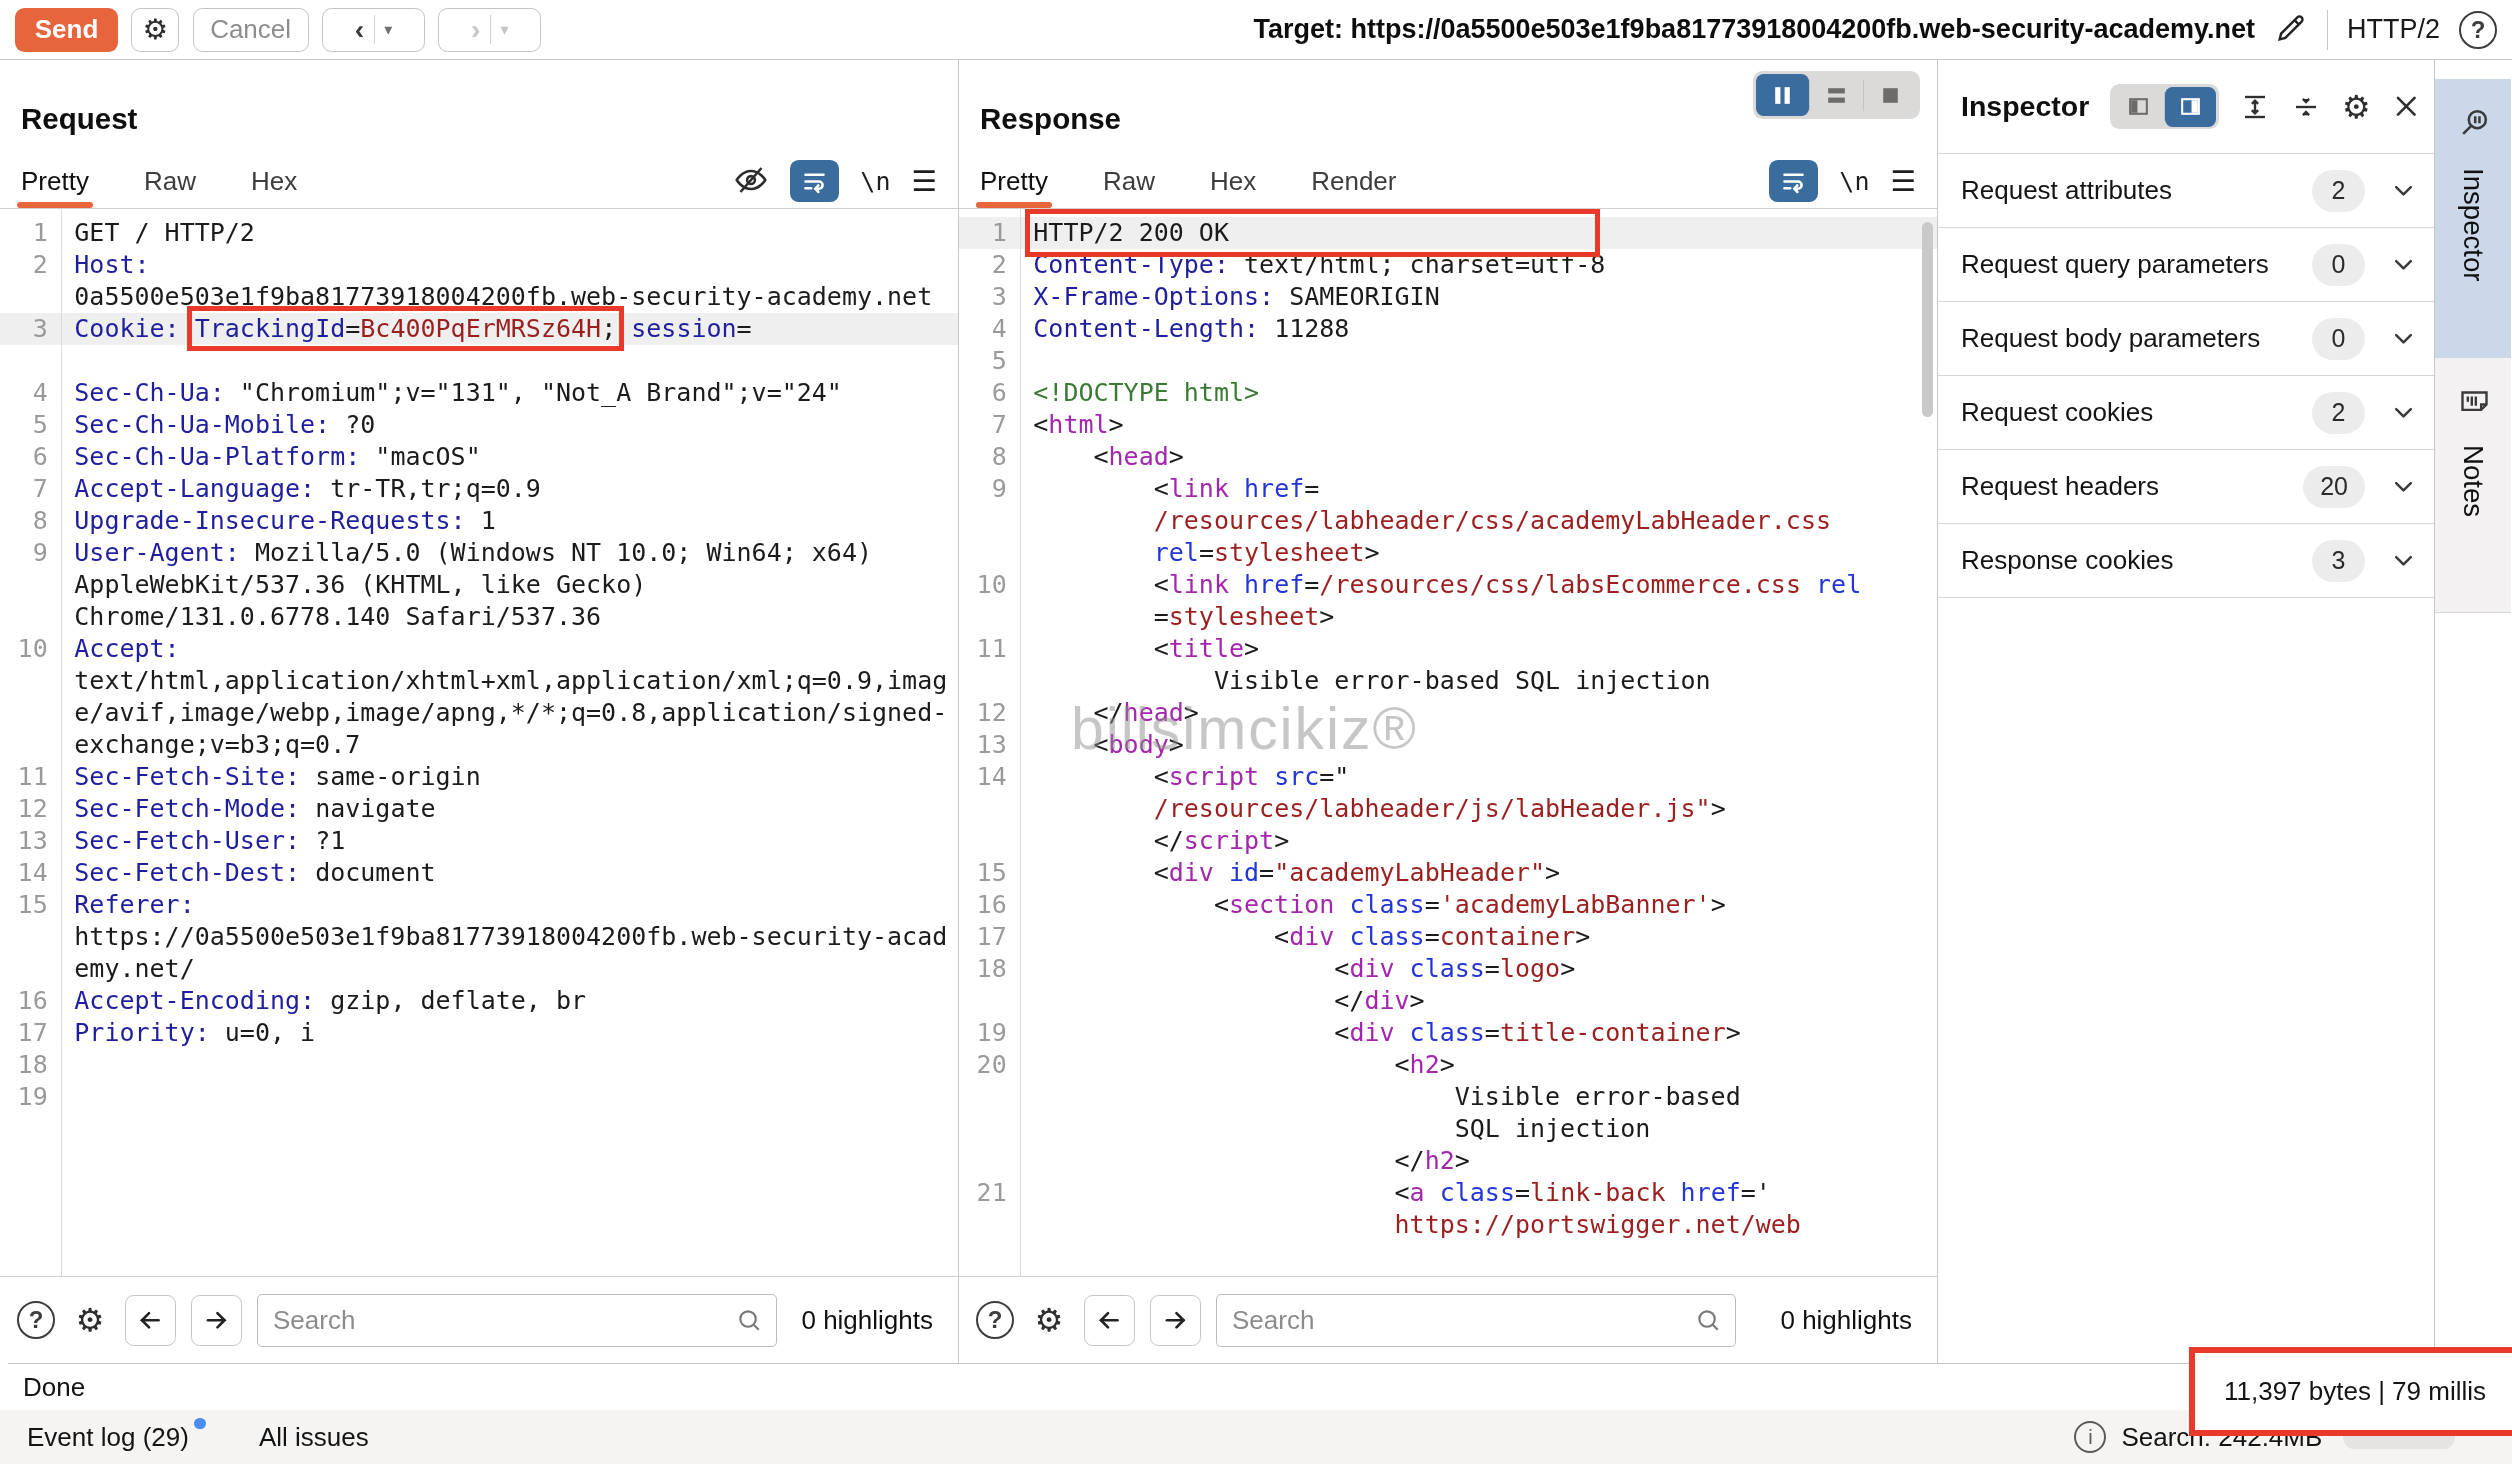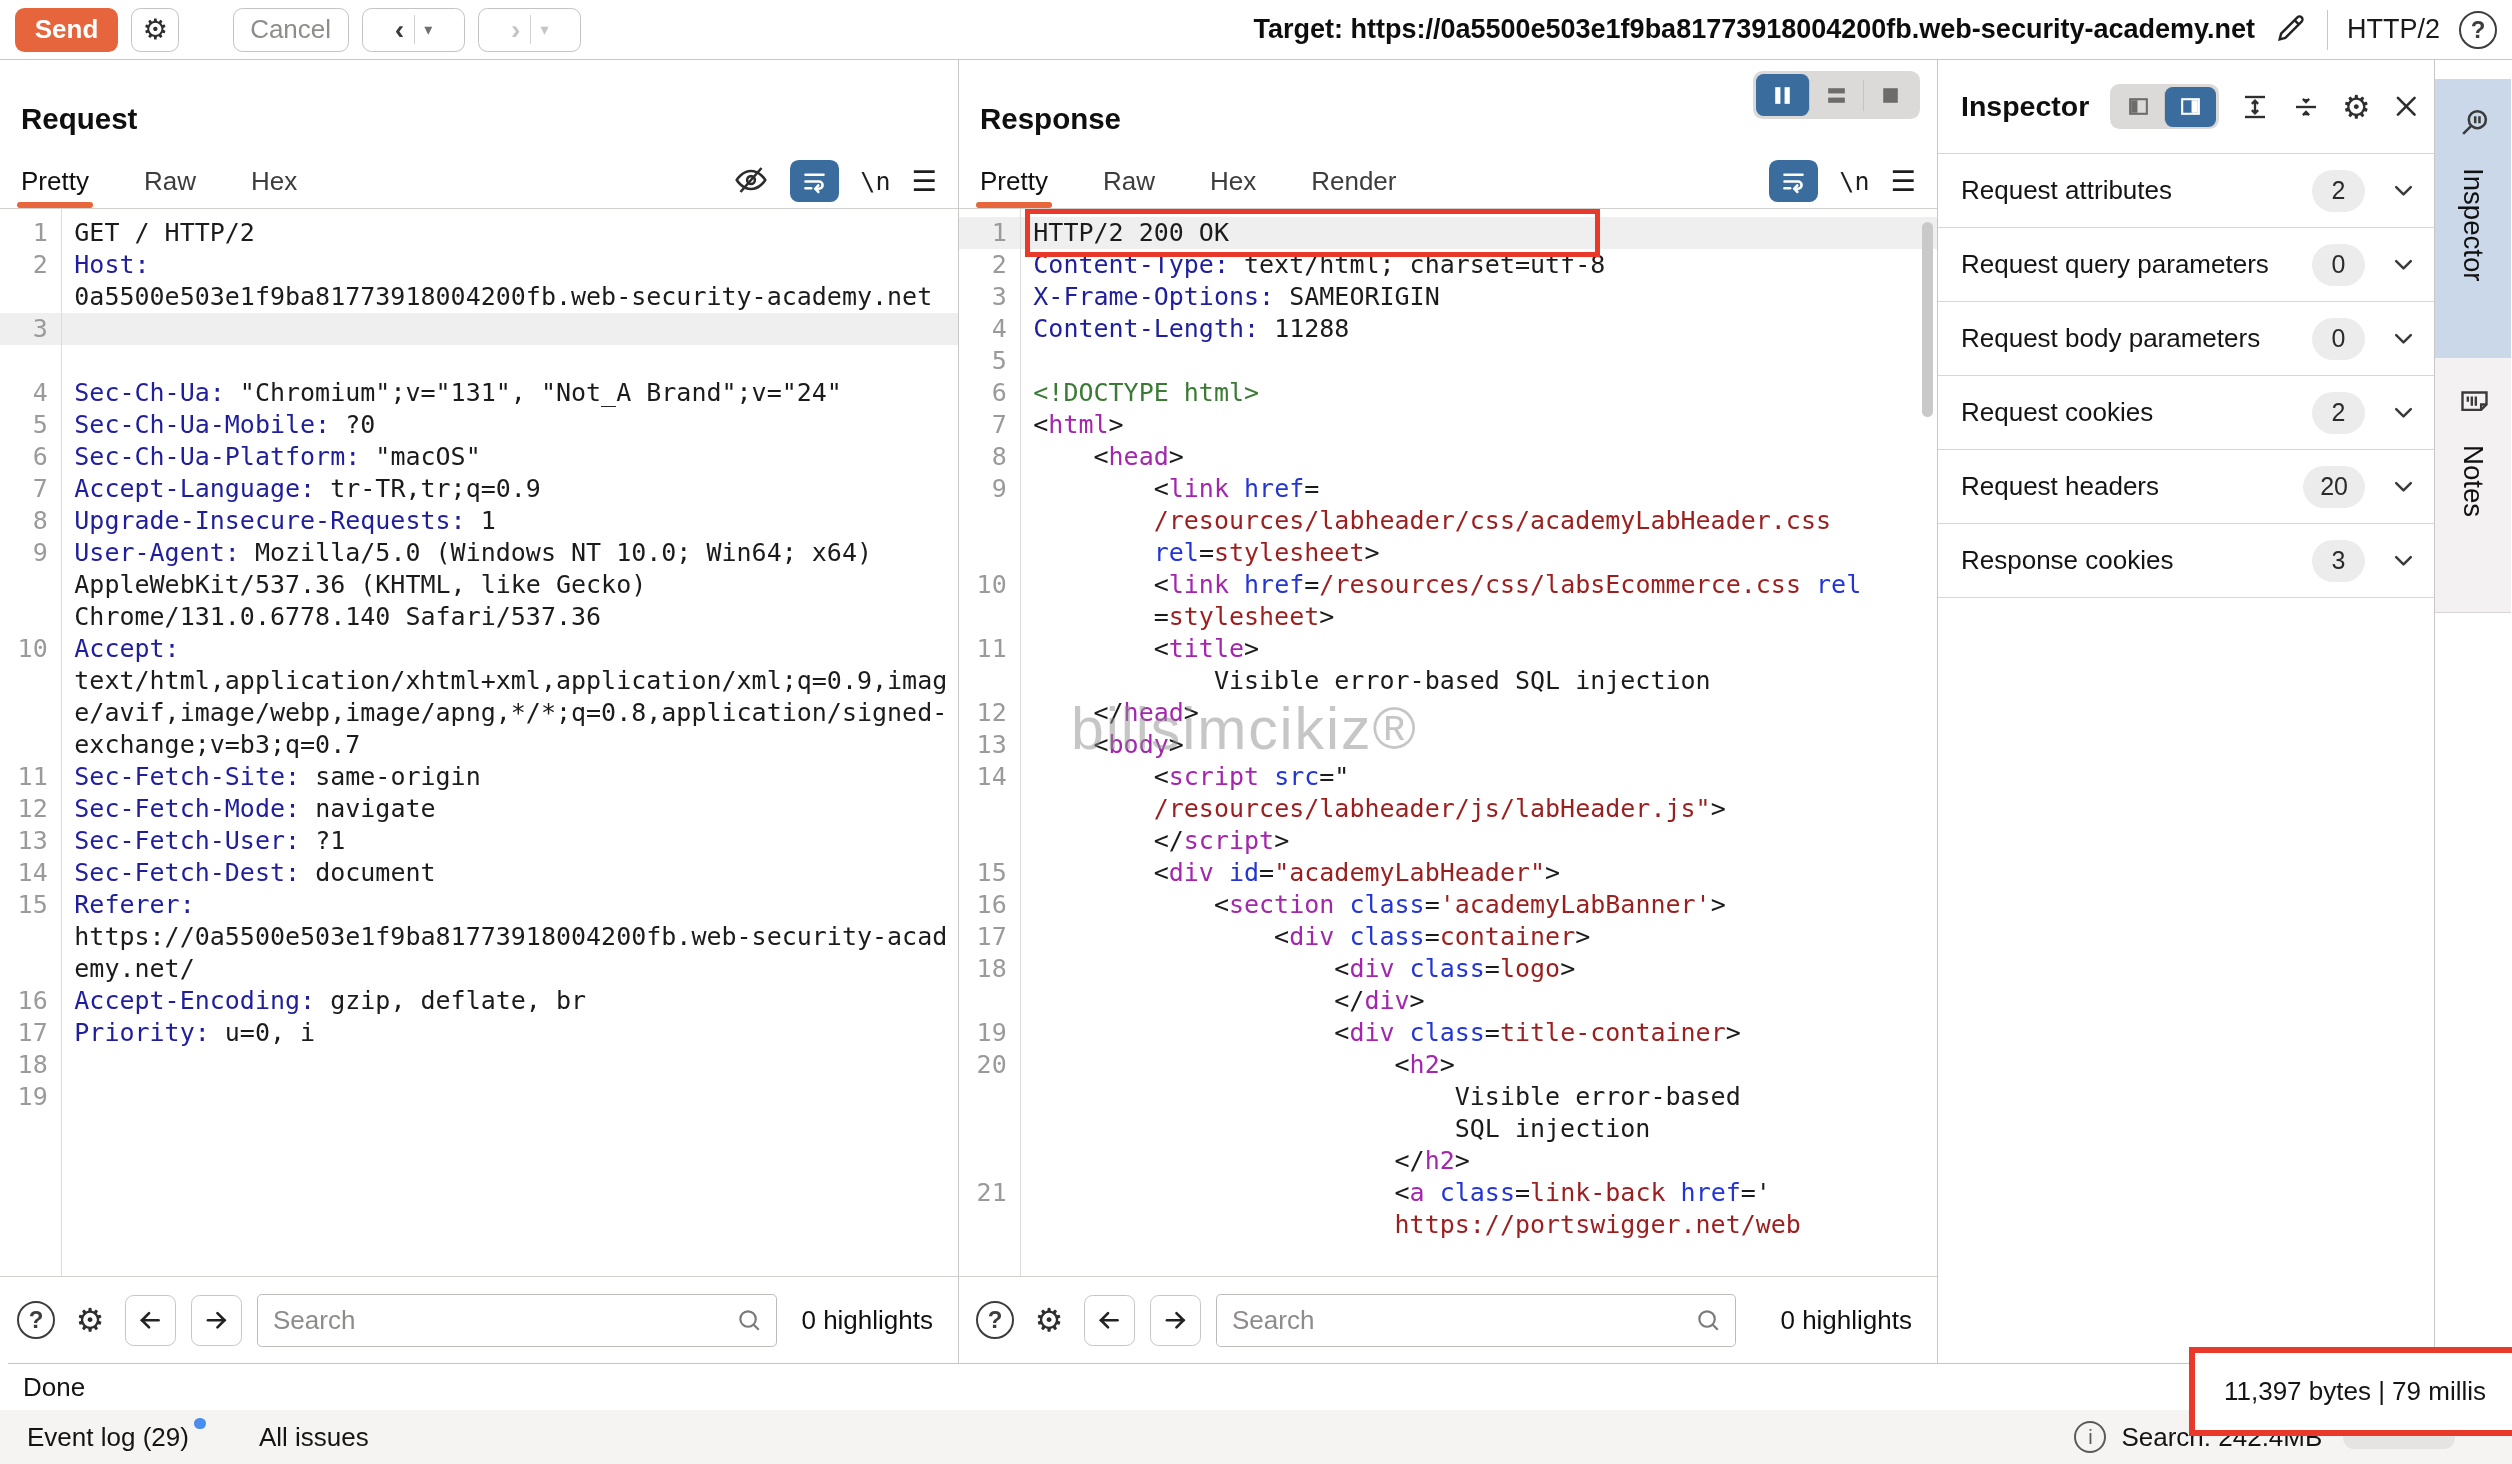--- a/index.html
+++ b/index.html
@@ -8,21 +8,21 @@
   .page { position:relative; width:2512px; height:1464px; }
 
   
   .toolbar { position:absolute; top:0; left:0; width:100%; height:60px;
     border-bottom:1px solid #c9c7c5; display:flex; align-items:center; padding:0 15px; gap:13.3px; background:#fff; }
   .btn-send { width:103px; height:44px; background:#e7653c; color:#fff; font-weight:bold;
     font-size:26px; border:none; border-radius:9.5px; }
   .btn-icon-sq { width:48px; height:44px; background:#fff; border:1px solid #c5c3c1; border-radius:9.5px;
     display:flex; align-items:center; justify-content:center; font-size:28.5px; color:#2e2e2e; }
   .btn-cancel { width:116px; height:44px; background:#fff; border:1px solid #c5c3c1; border-radius:9.5px;
-    color:#8f8d8b; font-size:26px;margin-left:40px; }
+    color:#8f8d8b; font-size:26px; }
   .btn-navgrp { width:103px; height:44px; background:#fff; border:1px solid #c5c3c1; border-radius:9.5px;
     display:flex; align-items:center; justify-content:center; }
   .btn-navgrp .chev { font-size:28.5px; font-weight:bold; color:#3c3c3c; padding:0 9.5px; }
   .btn-navgrp .vline { width:1px; height:28.5px; background:#d4d2d0; }
   .btn-navgrp .drop { font-size:16px; color:#6f6f6f; padding:0 9.5px; }
   .btn-navgrp.disabled .chev, .btn-navgrp.disabled .drop { color:#c7c5c3; }
   .toolbar-right { margin-left:auto; display:flex; align-items:center; gap:19px; }
   .target-text { font-weight:bold; font-size:27px; color:#0d0d0d; }
   .tb-sep { width:1px; height:40px; background:#c9c7c5; }
   .proto { font-size:27px; color:#1a1a1a; }
@@ -197,21 +197,21 @@
               </svg>
           </span>
           <span class="nl-label">\n</span>
           <span class="burger">☰</span>
         </span>
       </div>
       <div class="editor" id="req-editor">
           <div class="cm-row"><span class="ln">1</span><span class="lc"><span class="c-p">GET / HTTP/2</span></span></div>
           <div class="cm-row"><span class="ln">2</span><span class="lc"><span class="c-h">Host:</span></span></div>
           <div class="cm-row"><span class="ln"></span><span class="lc"><span class="c-p">0a5500e503e1f9ba81773918004200fb.web-security-academy.net</span></span></div>
-          <div class="cm-row hl"><span class="ln">3</span></div>
+          <div class="cm-row hl"><span class="ln">3</span><span class="lc"><span class="c-h">Cookie:</span><span class="c-p"> </span><span class="rbox"><span class="c-h">TrackingId</span><span class="c-p">=</span><span class="c-r">Bc400PqErMRSz64H</span><span class="c-p">;</span></span><span class="c-p"> </span><span class="c-h">session</span><span class="c-p">=</span></span></div>
           <div class="cm-row"><span class="ln"></span></div>
           <div class="cm-row"><span class="ln">4</span><span class="lc"><span class="c-h">Sec-Ch-Ua:</span><span class="c-p"> "Chromium";v="131", "Not_A Brand";v="24"</span></span></div>
           <div class="cm-row"><span class="ln">5</span><span class="lc"><span class="c-h">Sec-Ch-Ua-Mobile:</span><span class="c-p"> ?0</span></span></div>
           <div class="cm-row"><span class="ln">6</span><span class="lc"><span class="c-h">Sec-Ch-Ua-Platform:</span><span class="c-p"> "macOS"</span></span></div>
           <div class="cm-row"><span class="ln">7</span><span class="lc"><span class="c-h">Accept-Language:</span><span class="c-p"> tr-TR,tr;q=0.9</span></span></div>
           <div class="cm-row"><span class="ln">8</span><span class="lc"><span class="c-h">Upgrade-Insecure-Requests:</span><span class="c-p"> 1</span></span></div>
           <div class="cm-row"><span class="ln">9</span><span class="lc"><span class="c-h">User-Agent:</span><span class="c-p"> Mozilla/5.0 (Windows NT 10.0; Win64; x64)</span></span></div>
           <div class="cm-row"><span class="ln"></span><span class="lc"><span class="c-p">AppleWebKit/537.36 (KHTML, like Gecko)</span></span></div>
           <div class="cm-row"><span class="ln"></span><span class="lc"><span class="c-p">Chrome/131.0.6778.140 Safari/537.36</span></span></div>
           <div class="cm-row"><span class="ln">10</span><span class="lc"><span class="c-h">Accept:</span></span></div>

